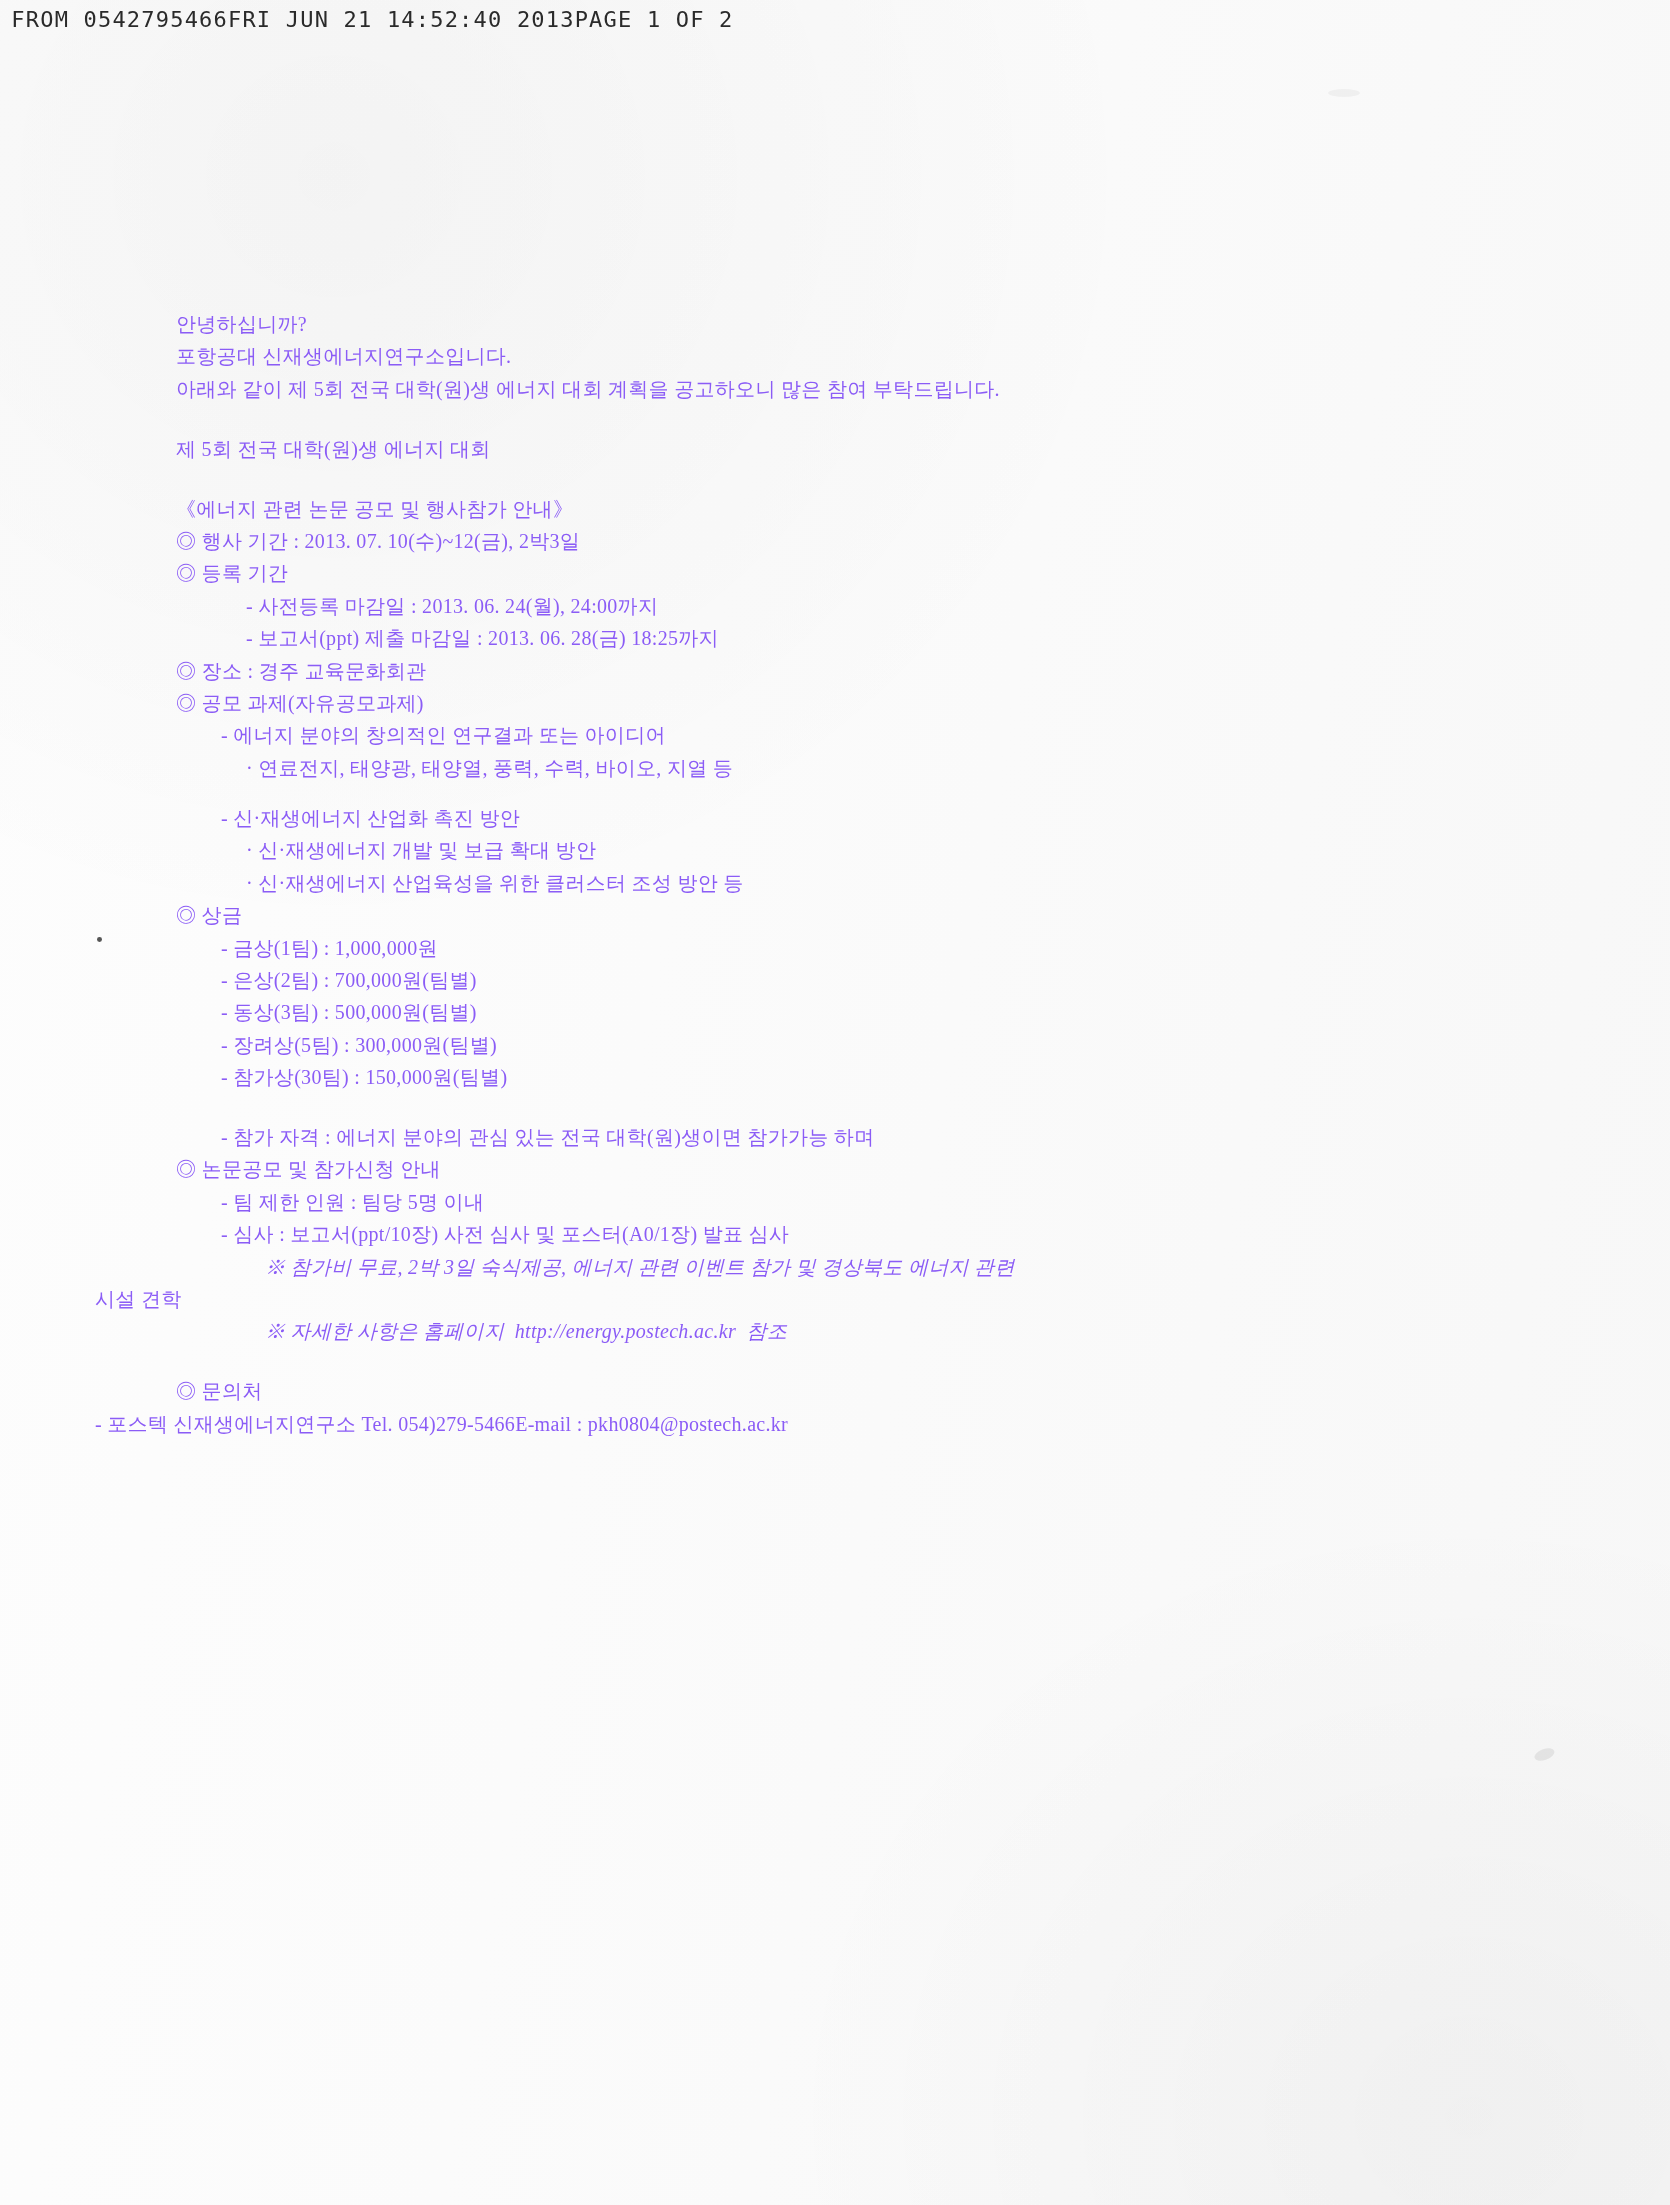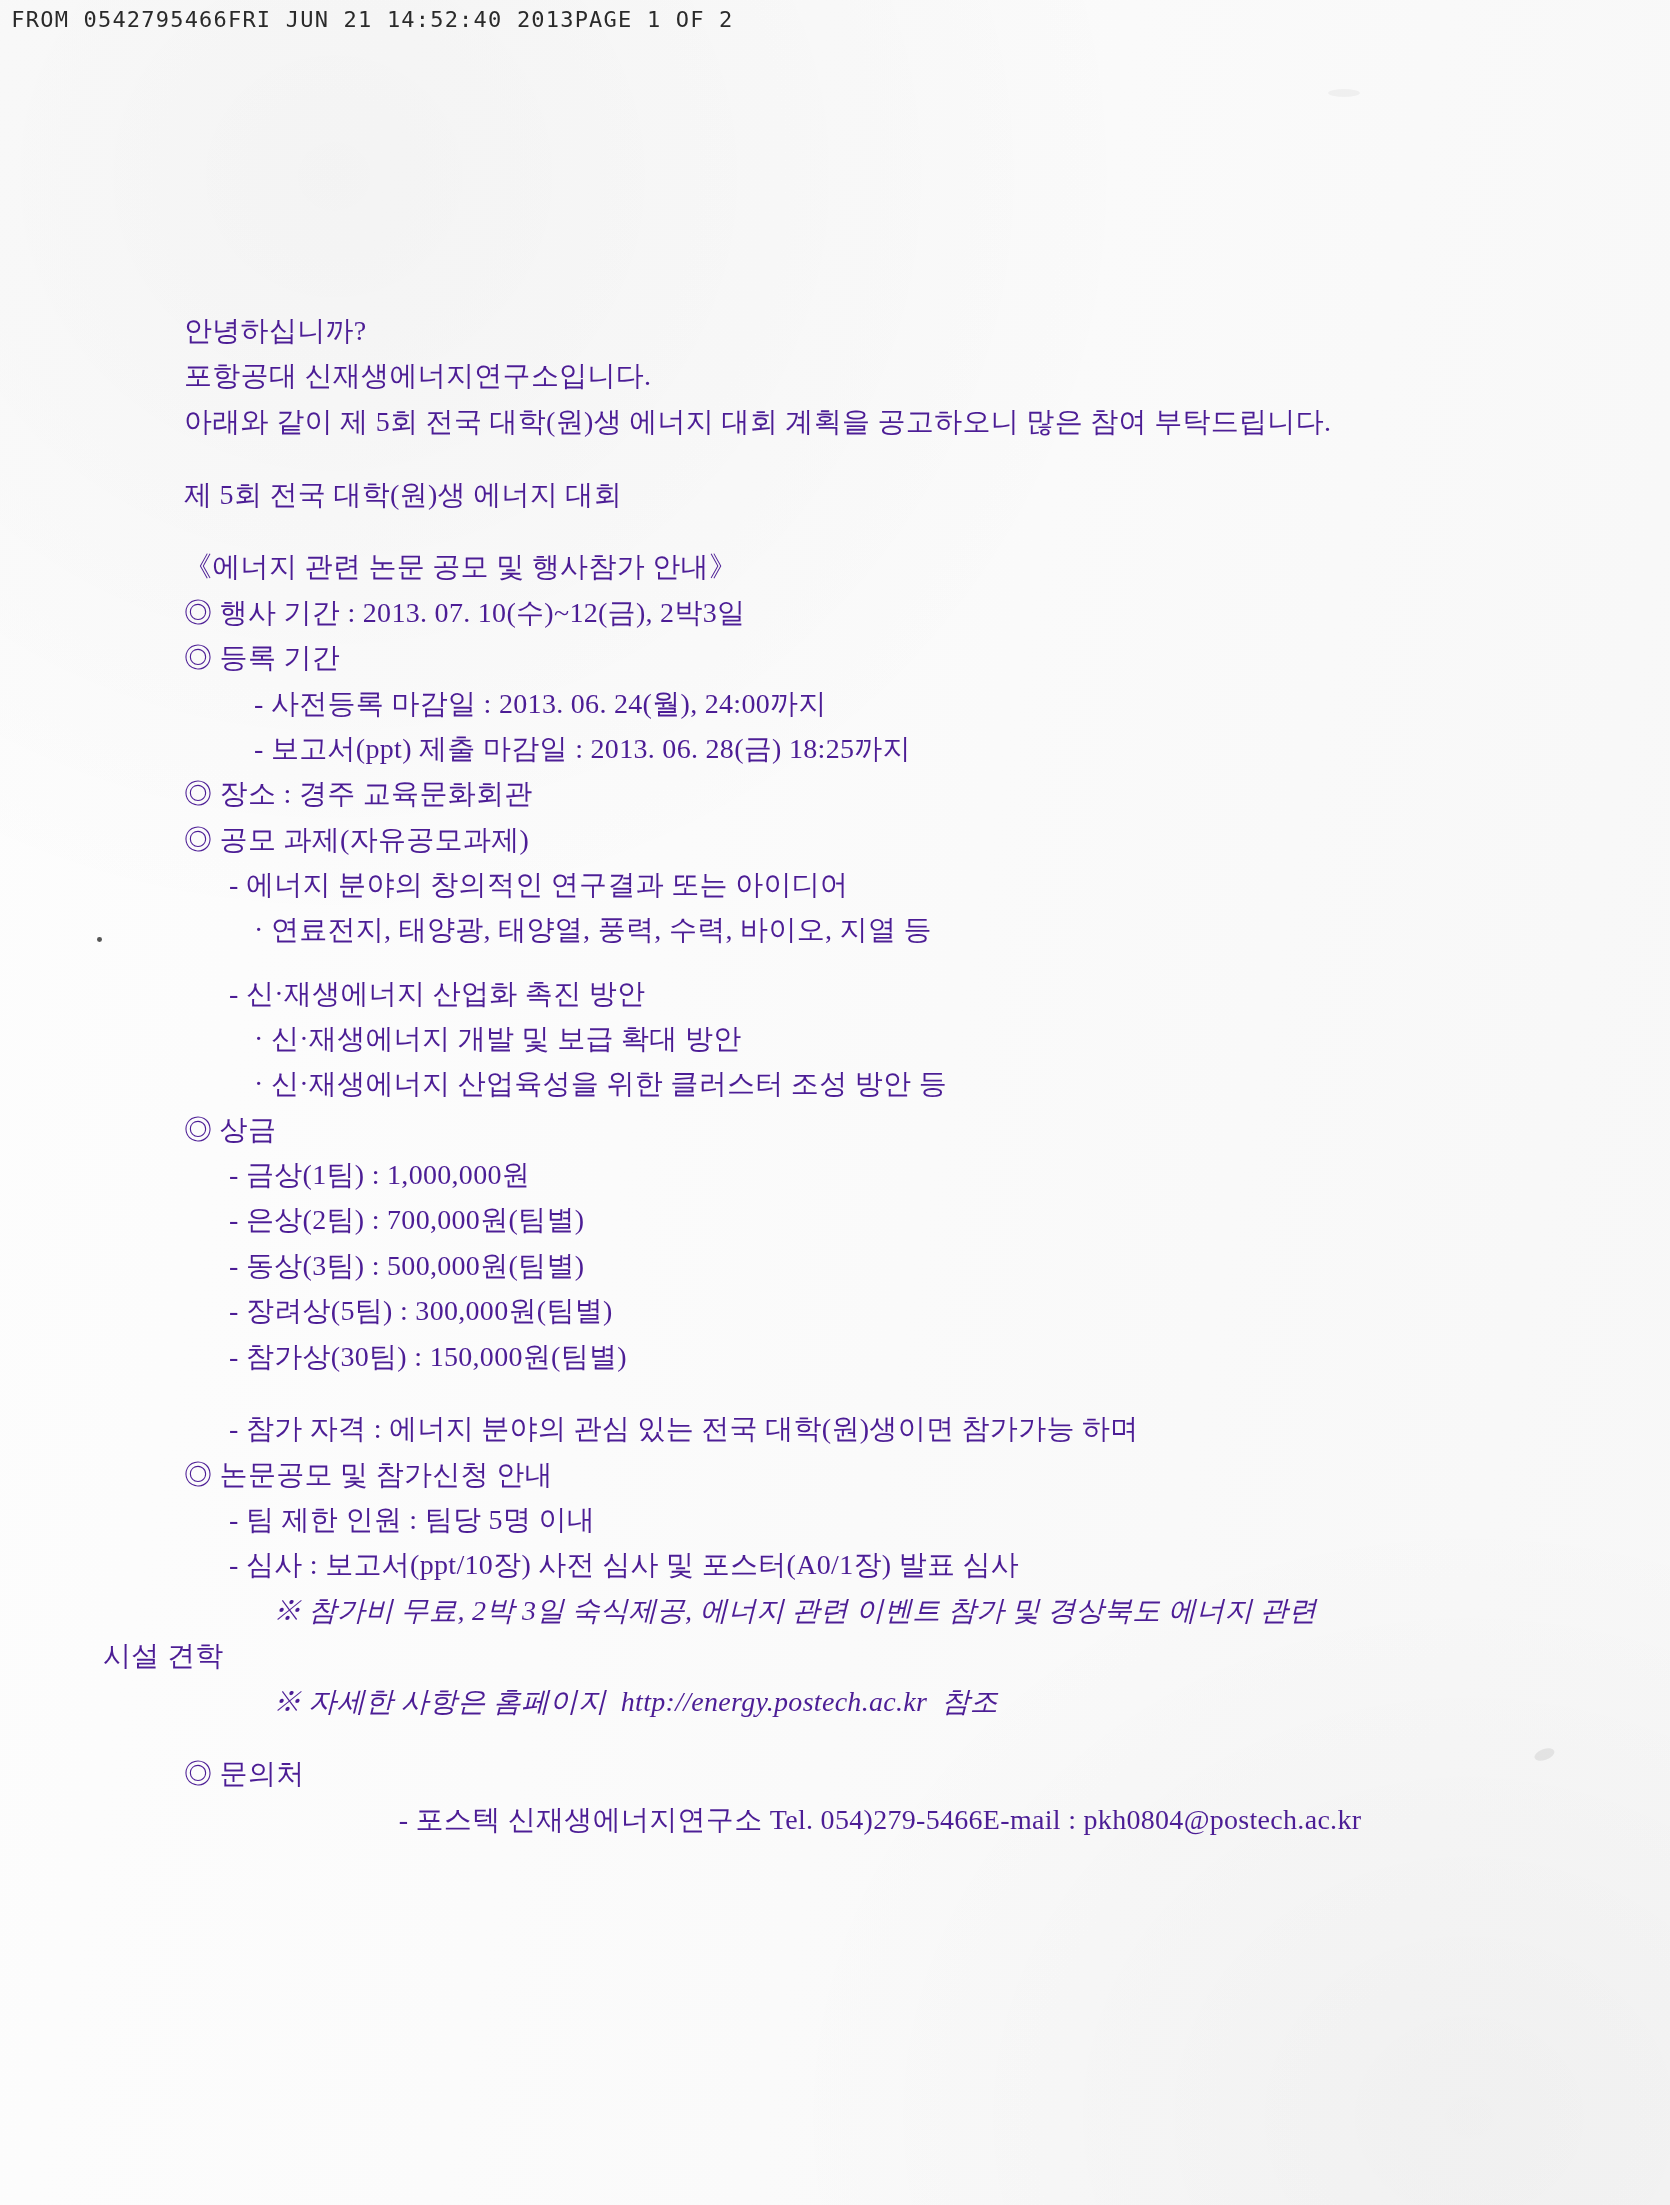--- a/index.html
+++ b/index.html
@@ -36,26 +36,26 @@
     letter-spacing: 1.2px;
     color: #2a2a2a;
     white-space: nowrap;
   }
   .fax-header span { display: inline-block; }
   .fh-from { }
   .fh-date { }
 
   .doc {
     position: absolute;
-    left: 184px;
+    left: 176px;
     top: 308px;
     width: 1473px;
-    font-size: 28px;
+    font-size: 20px;
     line-height: 1.62;
-    color: #4c1d95;
+    color: #8b5cf6;
     letter-spacing: 0.3px;
   }
 
   .line { white-space: pre; }
   .blank { height: 27.5px; }
   .blank-sm { height: 18px; }
 
   .indent1 { padding-left: 45px; }
   .indent2 { padding-left: 70px; }
   .indent-far { padding-left: 259px; }
@@ -146,16 +146,16 @@
   <div class="line">◎ 논문공모 및 참가신청 안내</div>
   <div class="line indent1">- 팀 제한 인원 : 팀당 5명 이내</div>
   <div class="line indent1">- 심사 : 보고서(ppt/10장) 사전 심사 및 포스터(A0/1장) 발표 심사</div>
   <div class="line indent-note">※ 참가비 무료, 2박 3일 숙식제공, 에너지 관련 이벤트 참가 및 경상북도 에너지 관련</div>
   <div class="line" style="padding-left:0;margin-left:-81px;">시설 견학</div>
   <div class="line indent-note">※ 자세한 사항은 홈페이지  http://energy.postech.ac.kr  참조</div>
 
   <div class="blank"></div>
 
   <div class="line">◎ 문의처</div>
-  <div class="line" style="margin-left:-81px;text-align:center;">- 포스텍 신재생에너지연구소 Tel. 054)279-5466E-mail : pkh0804@postech.ac.kr</div>
+  <div class="line" style="margin-left:-81px;">- 포스텍 신재생에너지연구소 Tel. 054)279-5466E-mail : pkh0804@postech.ac.kr</div>
 
 </div>
 
 
 </body></html>

